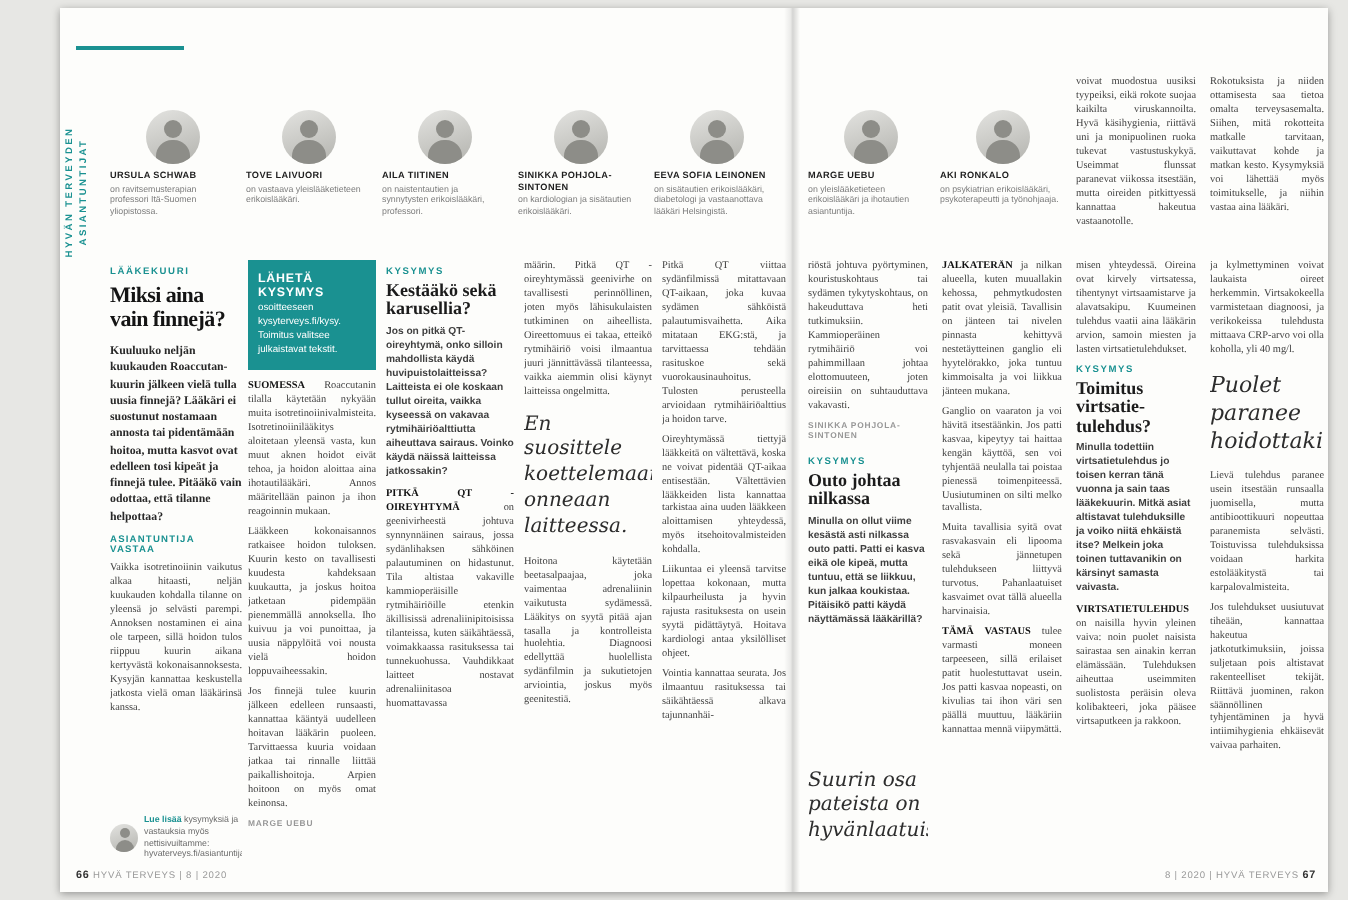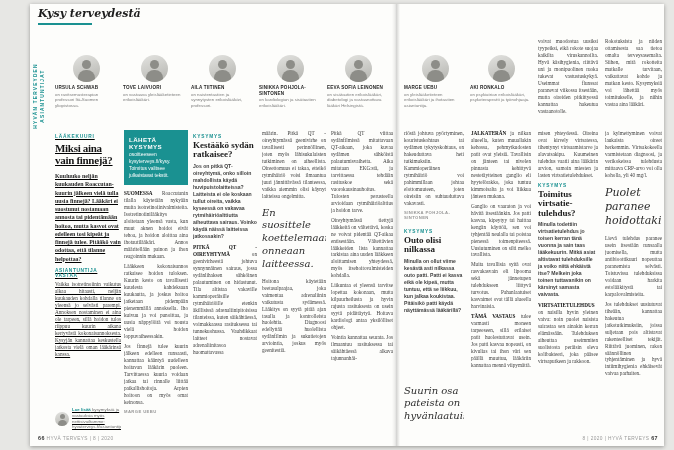--- a/index.html
+++ b/index.html
@@ -19,21 +19,21 @@
   .avatar{position:relative;width:27px;height:27px;border-radius:50%;overflow:hidden;margin:0 auto 3px;
           background:linear-gradient(160deg,#e3e3e0,#b3b3ae);}
   .avatar::before{content:"";position:absolute;left:50%;top:5px;width:9px;height:9px;margin-left:-4.5px;
           border-radius:50%;background:#8d8d88;}
   .avatar::after{content:"";position:absolute;left:50%;top:15px;width:17px;height:13px;margin-left:-8.5px;
           border-radius:8px 8px 0 0;background:#8d8d88;}
   .ename{font-weight:bold;font-size:4.6px;line-height:1.25;color:#1f1f1f;letter-spacing:.2px;margin-bottom:1px;}
   .ecap{font-size:4.4px;line-height:1.3;color:#7c7c7c;}
 
   .col{position:absolute;top:130px;height:300px;overflow:hidden;}
-  #c1{left:55px;width:66px;display:flex;flex-direction:column;text-decoration:underline;}
+  #c1{left:55px;width:66px;display:flex;flex-direction:column;}
   #c2{left:124px;width:64px;}
   #c3{left:193px;width:64px;}
   #c4{left:262px;width:64px;}
   #c5{left:331px;width:62px;}
   #c6{left:404px;width:60px;display:flex;flex-direction:column;}
   #c7{left:471px;width:60px;}
   #c8{left:538px;width:60px;}
   #c9{left:605px;width:57px;}
   .minicol{position:absolute;top:38px;height:88px;overflow:hidden;}
   #tr1{left:538px;width:60px;}
@@ -64,21 +64,20 @@
   .footR{right:16px;}
   .fnum{font-weight:bold;color:#333;font-size:5.4px;}
 </style>
 </head>
 <body>
 
 <div class="canvas">
   <div class="spread"></div>
   <div class="gutter"></div>
 
-  <div class="script-title">Kysy terveydestä</div>
   <div class="title-rule"></div>
 
   <div class="vtab">
     <span>HYVÄN TERVEYDEN</span>
     <span>ASIANTUNTIJAT</span>
   </div>
 
   <div class="expert" style="left:55px">
     <div class="avatar"></div>
     <div class="ename">URSULA SCHWAB</div>
@@ -143,21 +142,21 @@
       <div class="sb-text">osoitteeseen kysyterveys.fi/kysy. Toimitus valitsee julkaistavat tekstit.</div>
     </div>
     <p class="bt"><span class="lead">SUOMESSA</span><span> Roaccutanin tilalla käytetään nykyään muita isotretinoiinivalmisteita. Isotretinoiinilääkitys aloitetaan yleensä vasta, kun muut aknen hoidot eivät tehoa, ja hoidon aloittaa aina ihotautilääkäri. Annos määritellään painon ja ihon reagoinnin mukaan.</span></p>
     <p class="bt">Lääkkeen kokonaisannos ratkaisee hoidon tuloksen. Kuurin kesto on tavallisesti kuudesta kahdeksaan kuukautta, ja joskus hoitoa jatketaan pidempään pienemmällä annoksella. Iho kuivuu ja voi punoittaa, ja uusia näppylöitä voi nousta vielä hoidon loppuvaiheessakin.</p>
     <p class="bt">Jos finnejä tulee kuurin jälkeen edelleen runsaasti, kannattaa kääntyä uudelleen hoitavan lääkärin puoleen. Tarvittaessa kuuria voidaan jatkaa tai rinnalle liittää paikallishoitoja. Arpien hoitoon on myös omat keinonsa.</p>
     <div class="byline">MARGE UEBU</div>
   </div>
 
   <div class="col" id="c3">
     <div class="kick">KYSYMYS</div>
-    <div class="qtitle">Kestääkö sydän ratkaisee?</div>
+    <div class="qtitle">Kestääkö sekä karusellia?</div>
     <p class="qtext">Jos on pitkä QT-oireyhtymä, onko silloin mahdollista käydä huvipuistolaitteissa? Laitteista ei ole koskaan tullut oireita, vaikka kyseessä on vakavaa rytmihäiriöalttiutta aiheuttava sairaus. Voinko käydä näissä laitteissa jatkossakin?</p>
     <p class="bt"><span class="lead">PITKÄ QT -OIREYHTYMÄ</span><span> on geenivirheestä johtuva synnynnäinen sairaus, jossa sydänlihaksen sähköinen palautuminen on hidastunut. Tila altistaa vakaville kammioperäisille rytmihäiriöille etenkin äkillisissä adrenaliinipitoisissa tilanteissa, kuten säikähtäessä, voimakkaassa rasituksessa tai tunnekuohussa. Vauhdikkaat laitteet nostavat adrenaliinitasoa huomattavassa</span></p>
   </div>
 
   <div class="col" id="c4">
     <p class="bt">määrin. Pitkä QT -oireyhtymässä geenivirhe on tavallisesti perinnöllinen, joten myös lähisukulaisten tutkiminen on aiheellista. Oireettomuus ei takaa, etteikö rytmihäiriö voisi ilmaantua juuri jännittävässä tilanteessa, vaikka aiemmin olisi käynyt laitteissa ongelmitta.</p>
     <div class="pq">En suosittele koettelemaan onneaan laitteessa.</div>
     <p class="bt">Hoitona käytetään beetasalpaajaa, joka vaimentaa adrenaliinin vaikutusta sydämessä. Lääkitys on syytä pitää ajan tasalla ja kontrolleista huolehtia. Diagnoosi edellyttää huolellista sydänfilmin ja sukutietojen arviointia, joskus myös geenitestiä.</p>
   </div>
 
@@ -165,21 +164,21 @@
     <p class="bt">Pitkä QT viittaa sydänfilmissä mitattavaan QT-aikaan, joka kuvaa sydämen sähköistä palautumisvaihetta. Aika mitataan EKG:stä, ja tarvittaessa tehdään rasituskoe sekä vuorokausinauhoitus. Tulosten perusteella arvioidaan rytmihäiriöalttius ja hoidon tarve.</p>
     <p class="bt">Oireyhtymässä tiettyjä lääkkeitä on vältettävä, koska ne voivat pidentää QT-aikaa entisestään. Vältettävien lääkkeiden lista kannattaa tarkistaa aina uuden lääkkeen aloittamisen yhteydessä, myös itsehoitovalmisteiden kohdalla.</p>
     <p class="bt">Liikuntaa ei yleensä tarvitse lopettaa kokonaan, mutta kilpaurheilusta ja hyvin rajusta rasituksesta on usein syytä pidättäytyä. Hoitava kardiologi antaa yksilölliset ohjeet.</p>
     <p class="bt">Vointia kannattaa seurata. Jos ilmaantuu rasituksessa tai säikähtäessä alkava tajunnanhäi-</p>
   </div>
 
   <div class="col" id="c6">
     <p class="bt">riöstä johtuva pyörtyminen, kouristuskohtaus tai sydämen tykytyskohtaus, on hakeuduttava heti tutkimuksiin. Kammioperäinen rytmihäiriö voi pahimmillaan johtaa elottomuuteen, joten oireisiin on suhtauduttava vakavasti.</p>
     <div class="byline">SINIKKA POHJOLA-SINTONEN</div>
     <div class="kick">KYSYMYS</div>
-    <div class="qtitle">Outo olisi nilkassa</div>
+    <div class="qtitle">Outo johtaa nilkassa</div>
     <p class="qtext">Minulla on ollut viime kesästä asti nilkassa outo patti. Patti ei kasva eikä ole kipeä, mutta tuntuu, että se liikkuu, kun jalkaa koukistaa. Pitäisikö patti käydä näyttämässä lääkärillä?</p>
     <div class="pq" style="margin-top:auto">Suurin osa pateista on hyvänlaatuisia.</div>
   </div>
 
   <div class="col" id="c7">
     <p class="bt"><span class="lead">JALKATERÄN</span><span> ja nilkan alueella, kuten muuallakin kehossa, pehmytkudosten patit ovat yleisiä. Tavallisin on jänteen tai nivelen pinnasta kehittyvä nestetäytteinen ganglio eli hyytelörakko, joka tuntuu kimmoisalta ja voi liikkua jänteen mukana.</span></p>
     <p class="bt">Ganglio on vaaraton ja voi hävitä itsestäänkin. Jos patti kasvaa, kipeytyy tai haittaa kengän käyttöä, sen voi tyhjentää neulalla tai poistaa pienessä toimenpiteessä. Uusiutuminen on silti melko tavallista.</p>
     <p class="bt">Muita tavallisia syitä ovat rasvakasvain eli lipooma sekä jännetupen tulehdukseen liittyvä turvotus. Pahanlaatuiset kasvaimet ovat tällä alueella harvinaisia.</p>
     <p class="bt"><span class="lead">TÄMÄ VASTAUS</span><span> tulee varmasti moneen tarpeeseen, sillä erilaiset patit huolestuttavat usein. Jos patti kasvaa nopeasti, on kivulias tai ihon väri sen päällä muuttuu, lääkäriin kannattaa mennä viipymättä.</span></p>
   </div>

